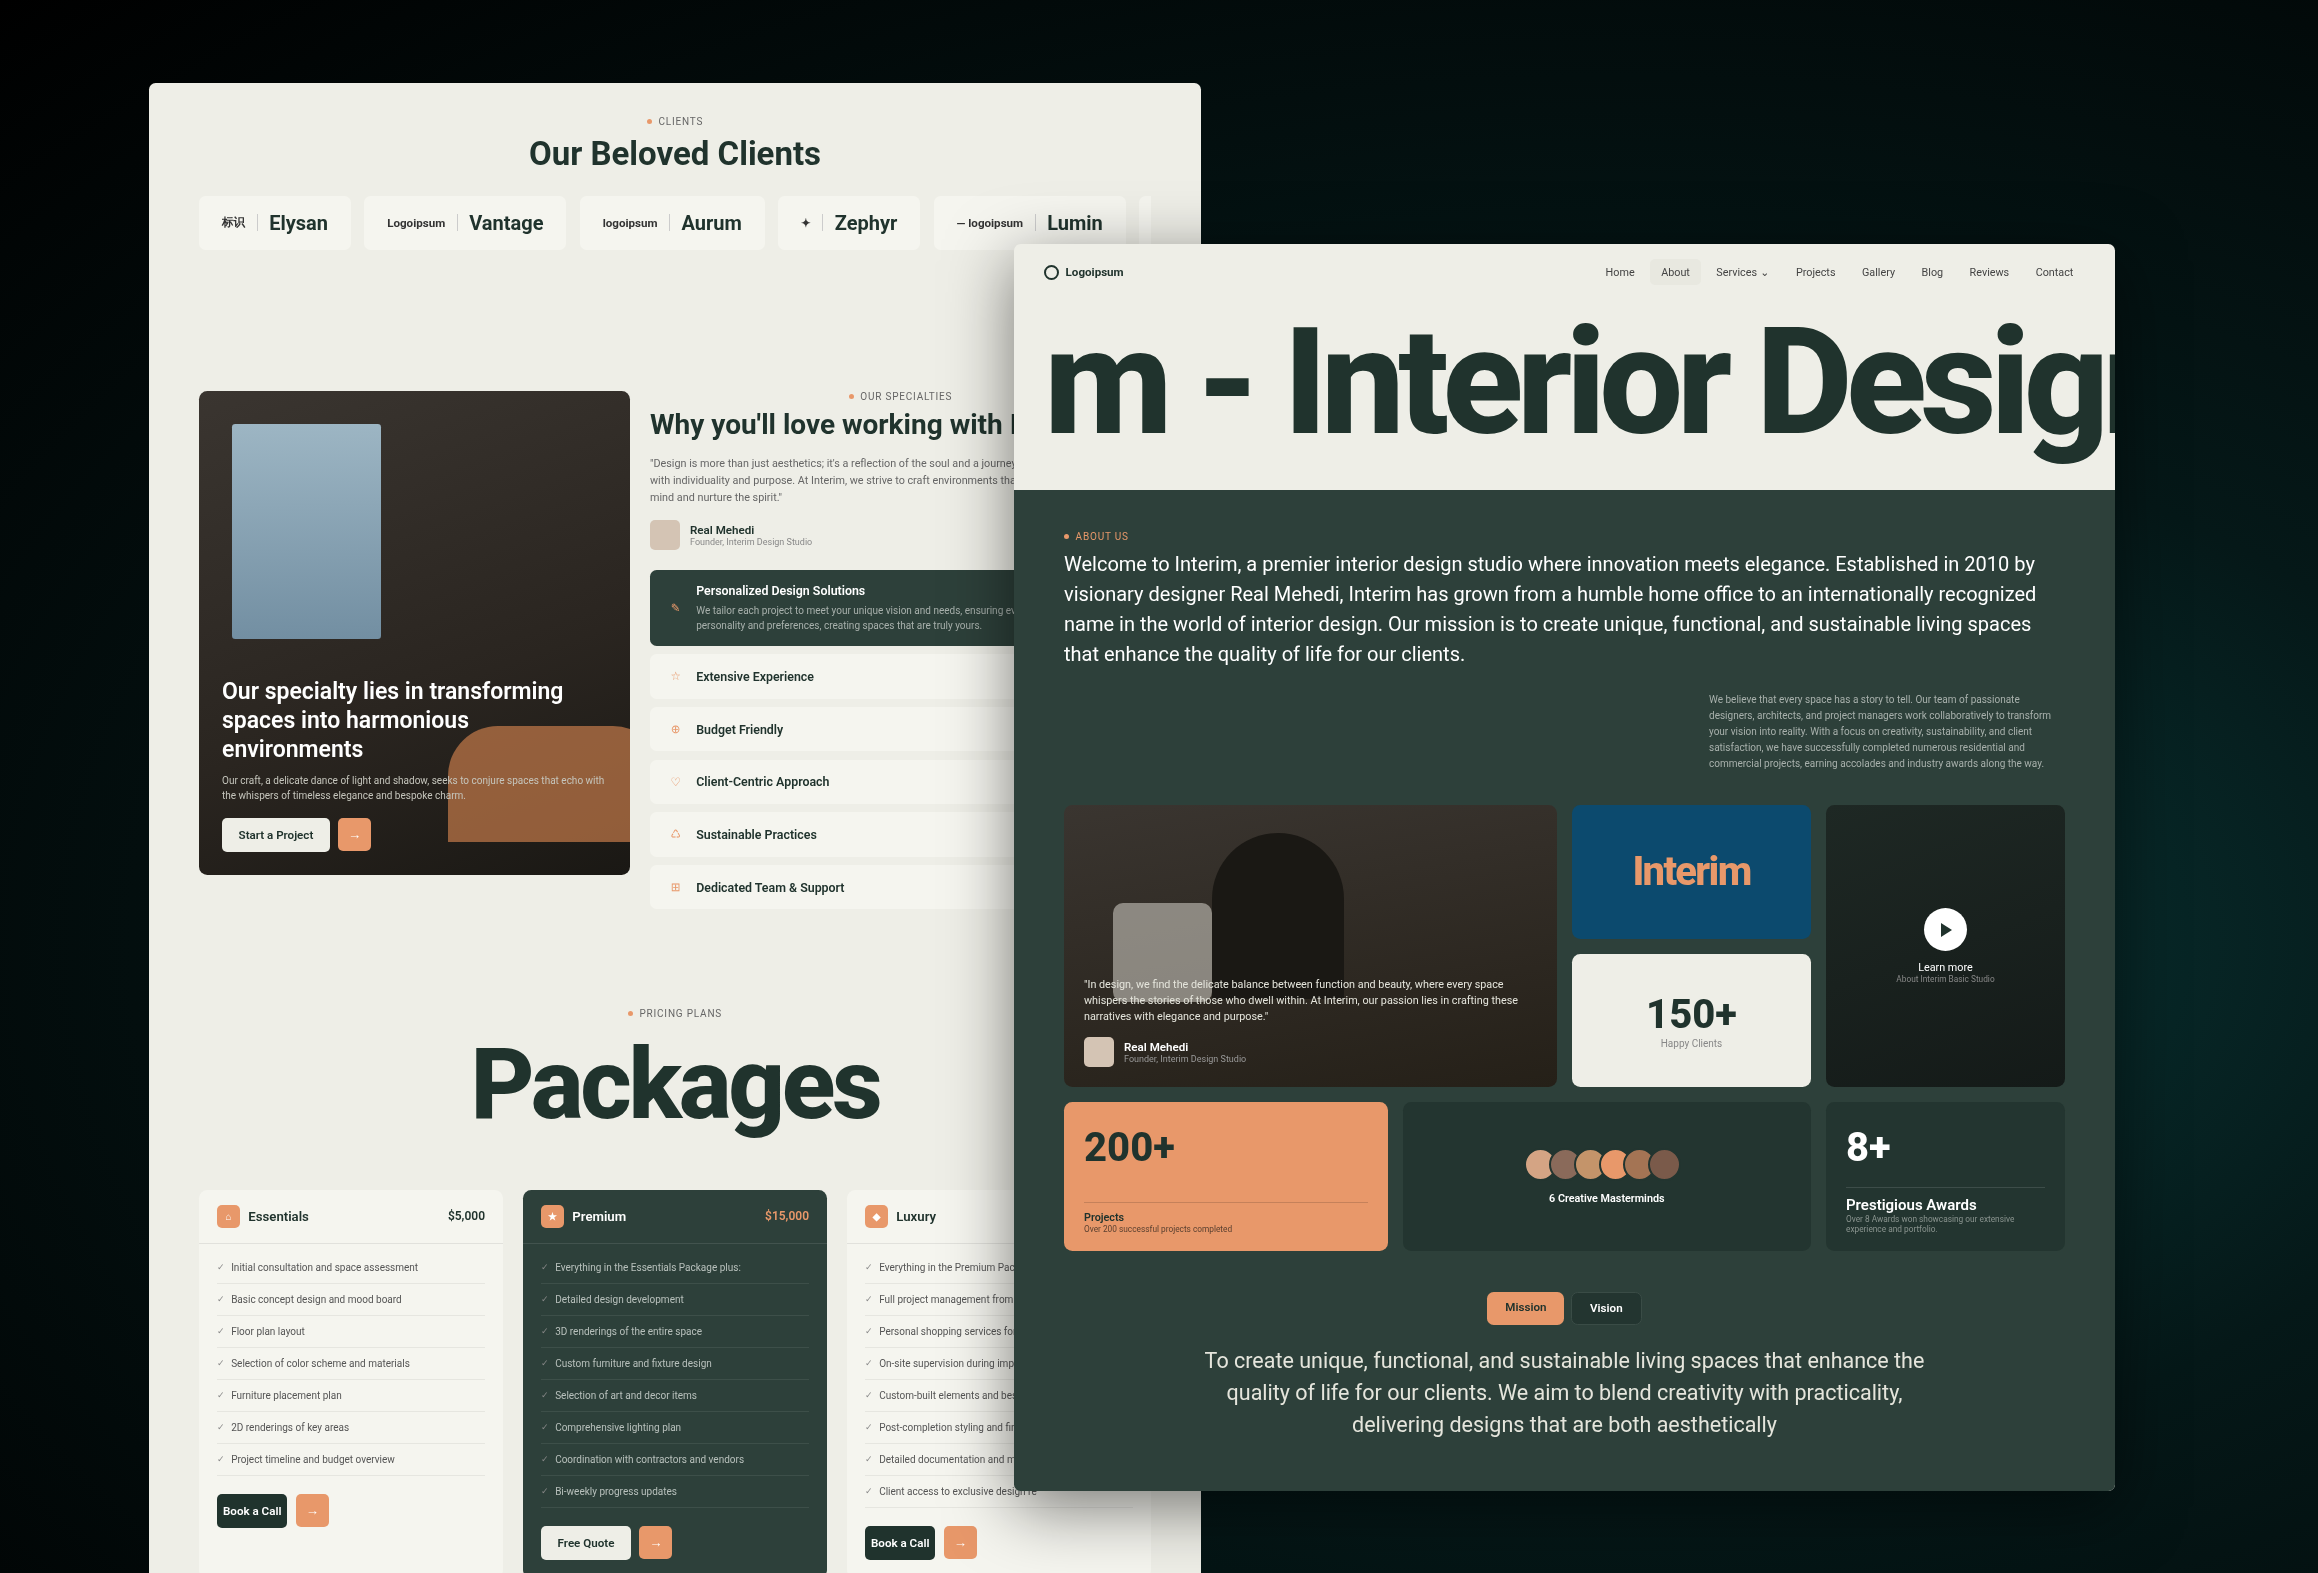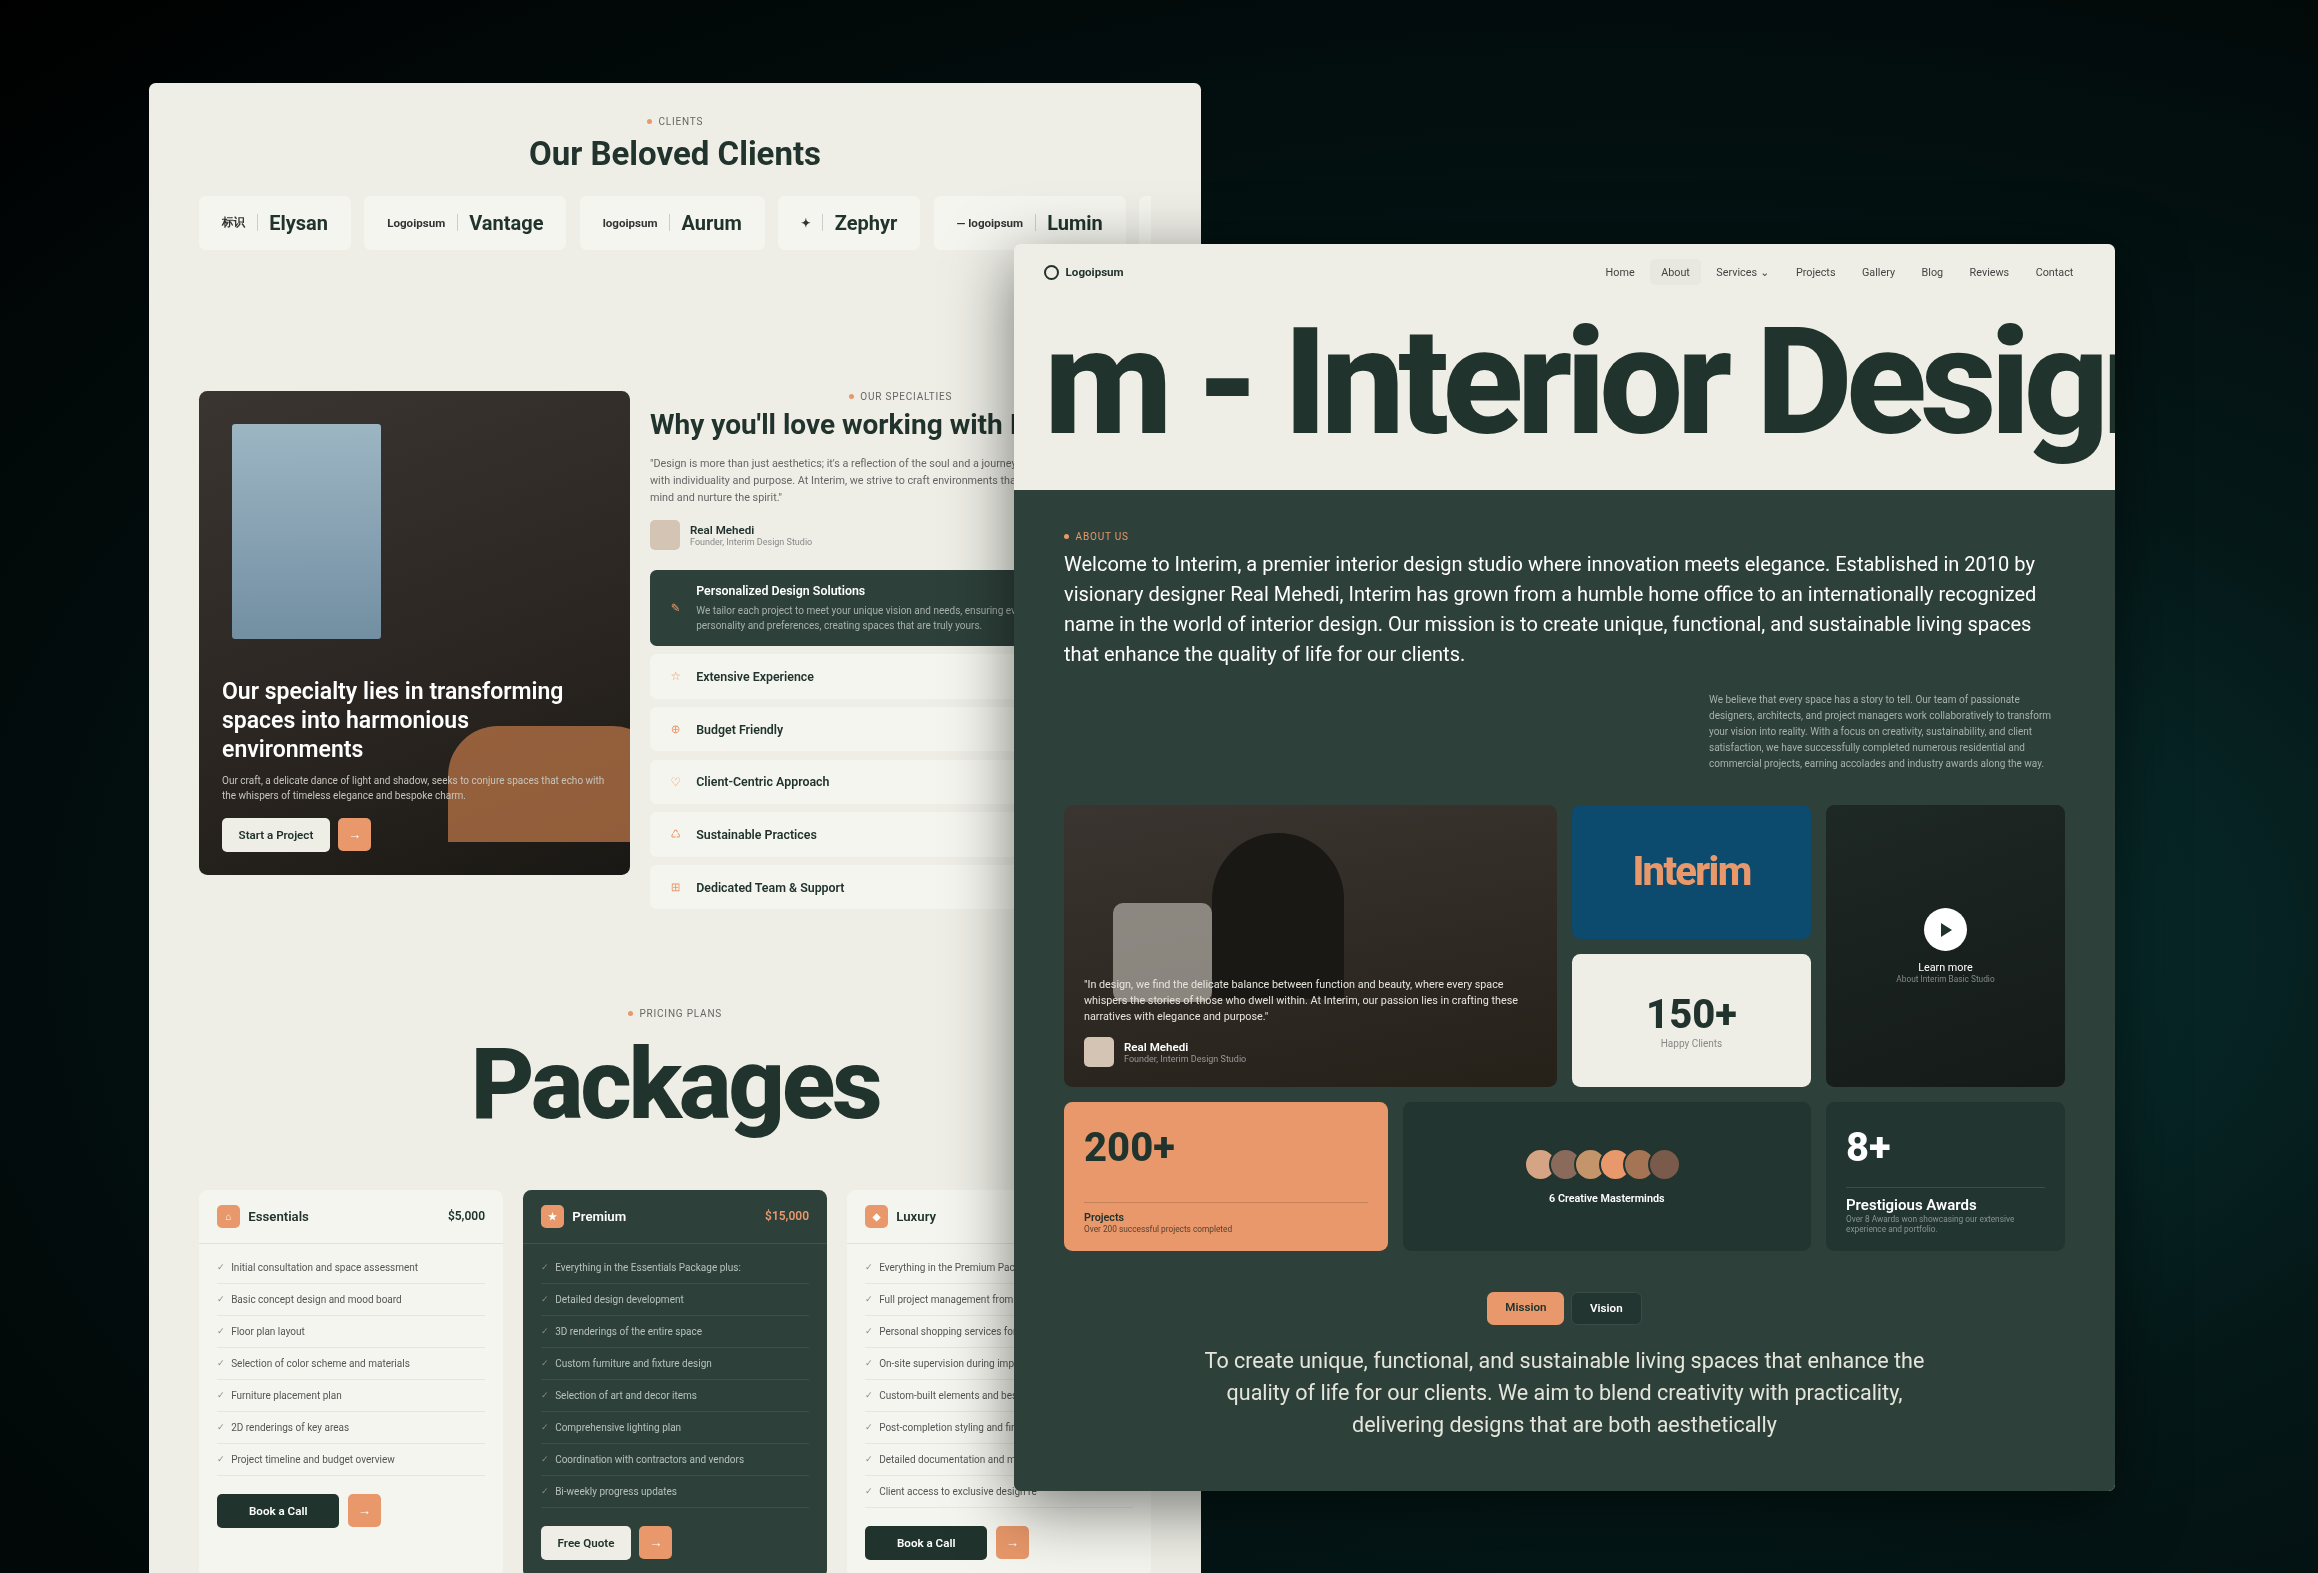--- a/index.html
+++ b/index.html
@@ -21,21 +21,21 @@
 
 .specialties { display:flex; gap:20px; margin-top:141px; }
 .photo-card { position:relative; width:431px; height:484px; background:linear-gradient(160deg,#3a3530 0%,#2a2520 60%,#1a1814 100%); border-radius:8.3px; overflow:hidden; padding:23px; display:flex; flex-direction:column; justify-content:flex-end; }
 .photo-card::before { content:""; position:absolute; left:33px; top:33px; width:149px; height:215px; background:linear-gradient(180deg,#a8c4d4 0%,#7a9ab0 100%); border-radius:3.3px; opacity:.9; }
 .photo-card::after { content:""; position:absolute; right:-33px; bottom:33px; width:215px; height:116px; background:#c47a4a; border-radius:50px 50px 0 0; opacity:.7; }
 .photo-text { position:relative; z-index:2; color:#fff; }
 .photo-text h3 { font-size:23px; font-weight:600; line-height:1.25; margin-bottom:8.3px; }
 .photo-text p { font-size:10px; color:#c5c5bc; line-height:1.5; margin-bottom:15px; }
 .btn-row { display:flex; gap:8.3px; align-items:center; }
 .btn-light { background:#eeeee7; color:#20332d; border:none; padding:10px 16.6px; border-radius:5px; font-size:11.6px; font-weight:600; cursor:pointer; }
-.btn-dark { background:#20332d; color:#fff; border:none; padding:10px 32px; border-radius:5px; font-size:11.6px; font-weight:600; cursor:pointer; }
+.btn-dark { background:#20332d; color:#fff; border:none; padding:10px 6px; border-radius:5px; font-size:11.6px; font-weight:600; cursor:pointer; }
 .icon-btn { width:33px; height:33px; background:#e8986a; border-radius:5px; display:flex; align-items:center; justify-content:center; color:#fff; font-size:13.2px; cursor:pointer; }
 
 .spec-right { flex:1; }
 .spec-right .eyebrow { justify-content:center; }
 .spec-heading { font-size:28px; font-weight:700; color:#20332d; margin-bottom:15px; }
 .quote { font-size:10.8px; color:#666; line-height:1.55; margin-bottom:13.2px; }
 .founder { display:flex; gap:10px; align-items:center; margin-bottom:20px; }
 .avatar { width:30px; height:30px; border-radius:5px; background:#d4c4b4; }
 .founder-name { font-size:11.6px; font-weight:600; color:#20332d; }
 .founder-role { font-size:9px; color:#888; }

